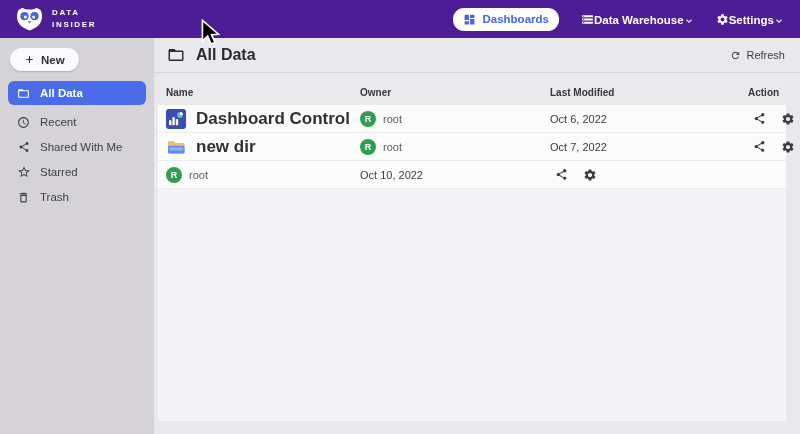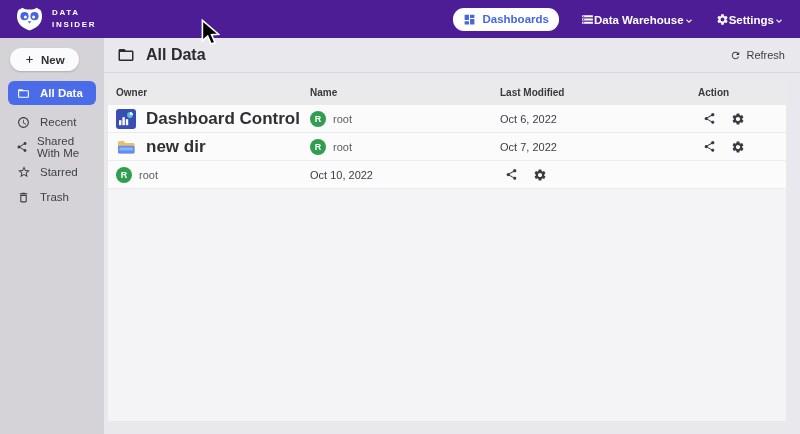--- a/index.html
+++ b/index.html
@@ -11,21 +11,21 @@
   .topbar { height:38px; background:#4c1d95; display:flex; align-items:center; justify-content:space-between; padding:0 16px; flex:0 0 auto; }
   .logo { display:flex; align-items:center; gap:9px; }
   .logo-text { color:#fff; font-size:8px; font-weight:bold; letter-spacing:1.7px; line-height:1.45; }
   .topnav { display:flex; align-items:center; gap:22px; }
   .nav-pill { background:#fff; color:#4565e3; border:none; border-radius:11px; padding:5px 10px; display:flex; align-items:flex-start; gap:6px; font-size:11.5px; font-weight:bold; font-family:inherit; cursor:pointer; }
   .nav-item { display:flex; align-items:flex-end; color:#fff; font-size:11.5px; font-weight:600; cursor:pointer; background:none; border:none; font-family:inherit; }
   .nav-item svg.chev { opacity:.9; }
 
   
   .layout { flex:1; display:flex; min-height:0; }
-  .sidebar { width:104px; background:#d5d3d8; padding:10px 8px 0 8px; flex:0 0 auto; }
+  .sidebar { width:154px; background:#d5d3d8; padding:10px 8px 0 8px; flex:0 0 auto; }
   .new-btn { background:#fbfafc; border:none; border-radius:12px; height:23px; padding:0 14px; display:flex; align-items:center; gap:6px; font-size:11.5px; font-weight:bold; color:#2f2f33; font-family:inherit; box-shadow:0 1px 2px rgba(0,0,0,.18); margin:0 0 10px 2px; cursor:pointer; }
   .side-item { display:flex; align-items:center; gap:9px; height:24px; padding:0 8px; border-radius:6px; font-size:11.5px; color:#3e3e44; font-weight:500; margin-bottom:1px; cursor:pointer; }
   .side-item .ic { display:flex; width:15px; justify-content:center; color:#3e3e44; }
   .side-item.selected { background:#4b6ce8; color:#fff; font-weight:bold; margin-bottom:5px; }
   .side-item.selected .ic { color:#fff; }
 
   
   .main { flex:1; display:flex; flex-direction:column; background:#e9e8ed; min-width:0; }
   .page-header { height:35px; flex:0 0 auto; display:flex; align-items:center; justify-content:space-between; padding:0 15px 0 13px; border-bottom:1px solid #d8d7dd; }
   .page-title-group { display:flex; align-items:center; gap:11px; color:#2b2b30; }
@@ -174,22 +174,22 @@
         <button class="refresh-btn">
           <svg width="11" height="11" viewBox="0 0 24 24" fill="#3c3c42">
               <path d="M17.65 6.35C16.2 4.9 14.21 4 12 4c-4.42 0-7.99 3.58-8 8s3.57 8 7.99 8c3.73 0 6.84-2.55 7.73-6h-2.08c-.82 2.33-3.04 4-5.65 4-3.31 0-6-2.69-6-6s2.69-6 6-6c1.66 0 3.14.69 4.22 1.78L13 11h7V4l-2.35 2.35z"></path>
             </svg>
           <span>Refresh</span>
         </button>
       </div>
 
       <div class="card">
         <div class="thead">
+          <div>Name</div>
           <div>Owner</div>
-          <div>Name</div>
           <div>Last Modified</div>
           <div>Action</div>
         </div>
 
         <div class="trow">
           <div class="name-cell">
             <span class="file-icon">
               <svg width="20" height="20" viewBox="0 0 20 20">
                   <rect width="20" height="20" rx="3" fill="#3a4db0"></rect>
                   <rect x="3" y="11.2" width="2.4" height="5" fill="#fff"></rect>

